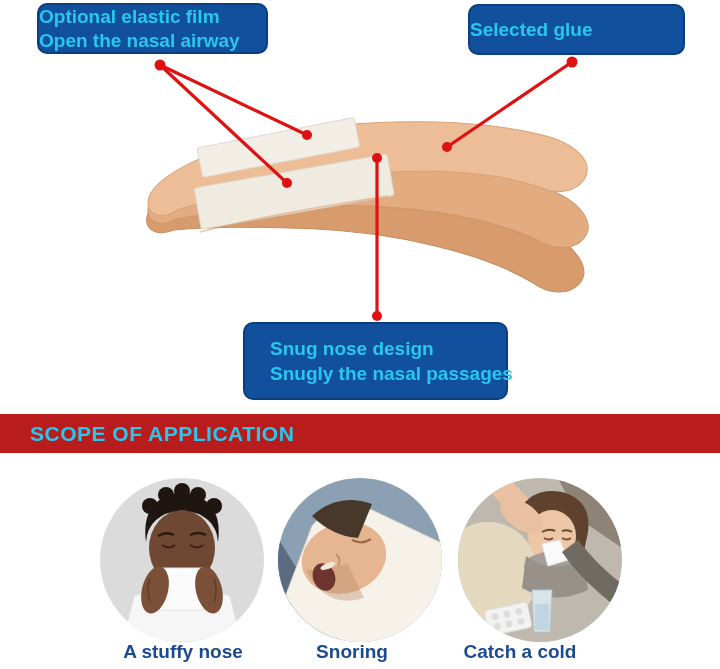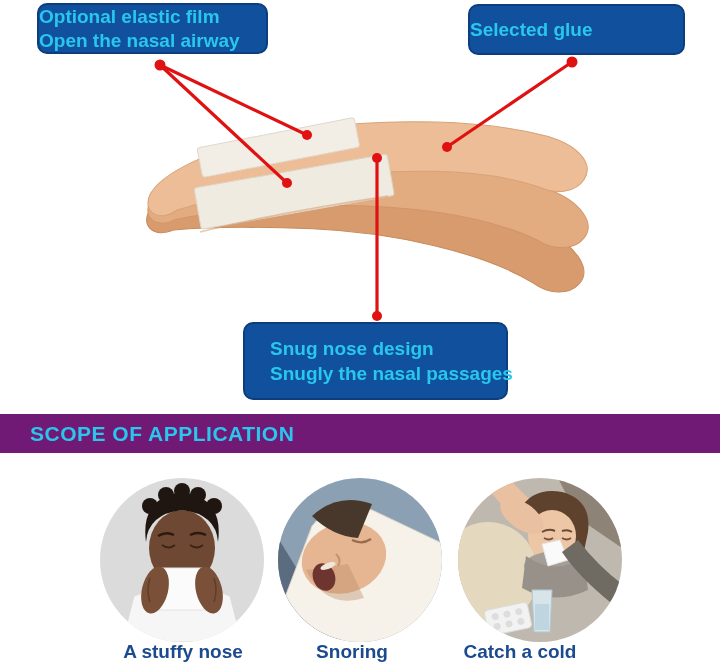--- a/index.html
+++ b/index.html
@@ -7,21 +7,21 @@
         font-family:"Liberation Sans", sans-serif;}
   .product-svg{position:absolute;left:0;top:0;width:720px;height:420px;}
   .callout{position:absolute;background:#10509C;border:2px solid #0C3E7E;border-radius:10px;
            color:#29C7EE;font-weight:bold;text-align:left;display:flex;flex-direction:column;
            justify-content:center;box-sizing:border-box;}
   .callout span{display:block;font-size:19px;line-height:24px;white-space:nowrap;}
   .co-left{left:37px;top:3px;width:231px;height:51px;}
   .co-right{left:468px;top:4px;width:217px;height:51px;}
   .co-bottom{left:243px;top:322px;width:265px;height:78px;}
   .co-bottom span{line-height:25px;margin-left:25px;}
-  .section-bar{position:absolute;left:0;top:414px;width:720px;height:39px;background:#701a75;
+  .section-bar{position:absolute;left:0;top:414px;width:720px;height:39px;background:#b91c1c;
                display:flex;align-items:center;}
   .section-bar .bar-title{color:#29C7EE;font-weight:bold;font-size:21px;letter-spacing:0.5px;
                padding-left:30px;white-space:nowrap;}
   .circle{position:absolute;top:478px;width:164px;height:164px;border-radius:50%;overflow:hidden;}
   .circle svg{display:block;}
   .c1{left:100px;} .c2{left:278px;} .c3{left:458px;}
   .app-label{position:absolute;top:641px;width:200px;text-align:center;color:#1B4A8E;
              font-weight:bold;font-size:19px;white-space:nowrap;}
   .al1{left:83px;} .al2{left:252px;} .al3{left:420px;}
 </style>

